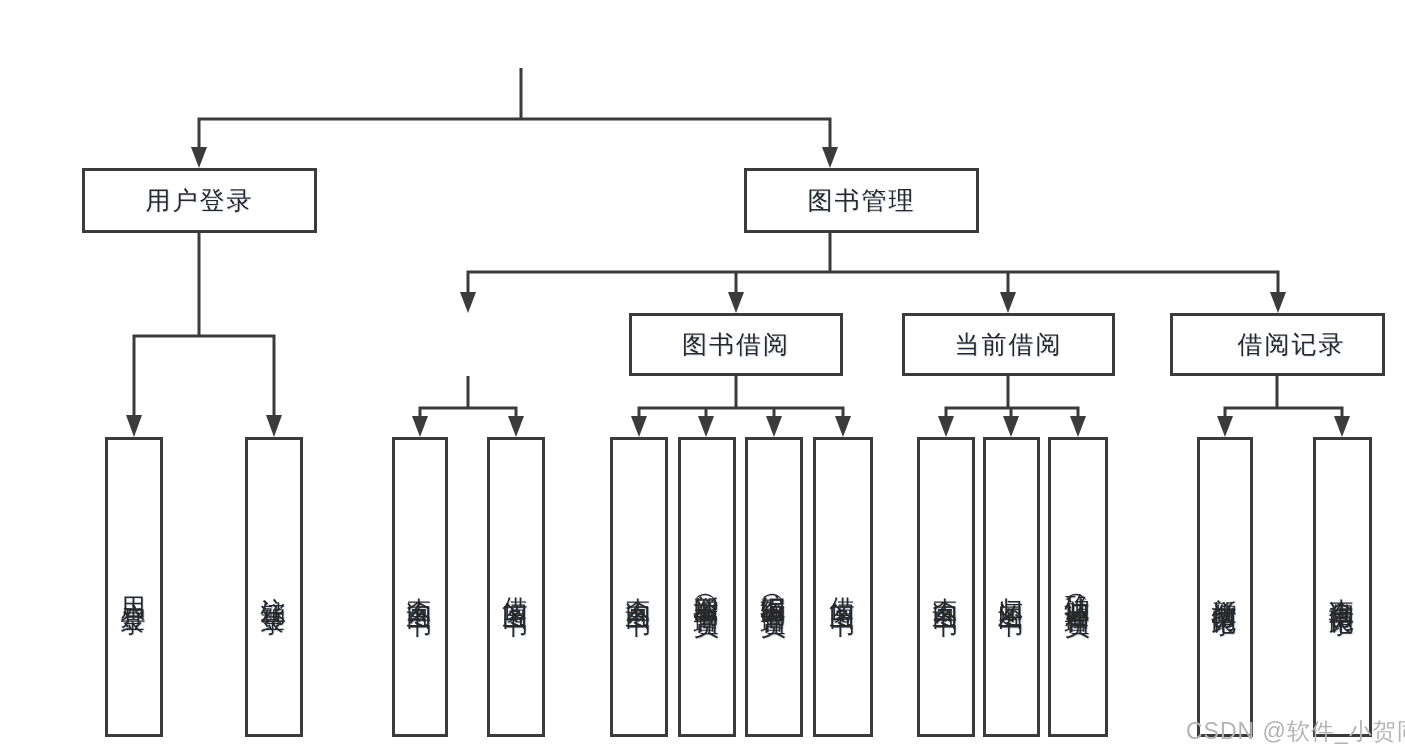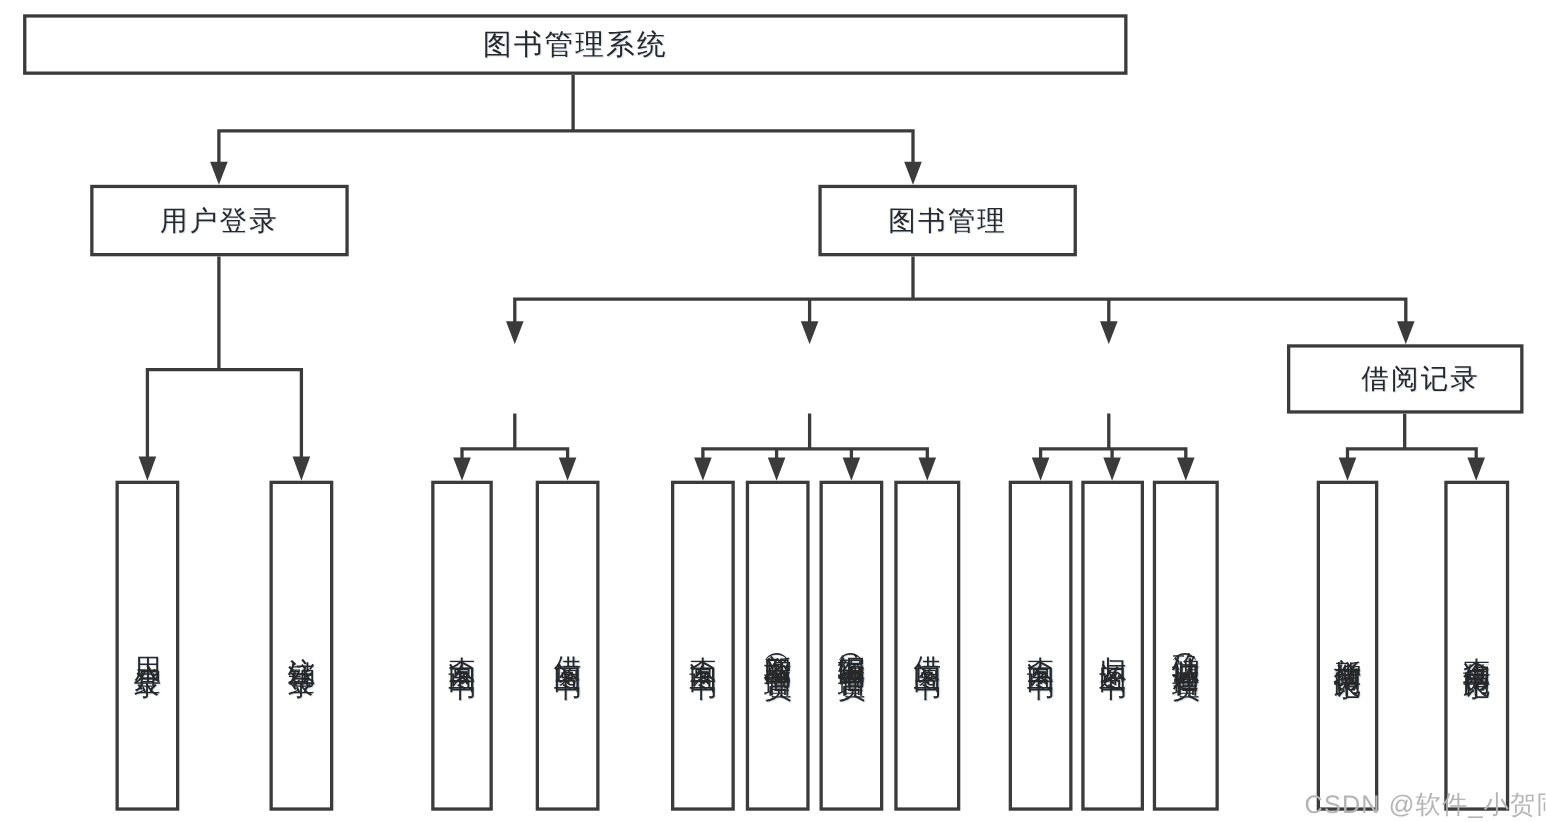--- a/index.html
+++ b/index.html
@@ -67,31 +67,34 @@
       <polygon points="766,416 782,416 774,437"></polygon>
       <polygon points="835,416 851,416 843,437"></polygon>
       <polygon points="938,416 954,416 946,437"></polygon>
       <polygon points="1003,416 1019,416 1011,437"></polygon>
       <polygon points="1070,416 1086,416 1078,437"></polygon>
       <polygon points="1217,416 1233,416 1225,437"></polygon>
       <polygon points="1334,416 1350,416 1342,437"></polygon>
     </g>
   </svg>
 
-  <div class="box" style="left:21px;top:13px;width:1004px;height:55px;">
-    <span class="h-label root-label">图书管理系统</span>
-  </div>
 
   <div class="box" style="left:82px;top:168px;width:235px;height:65px;">
     <span class="h-label">用户登录</span>
   </div>
   <div class="box" style="left:712px;top:168px;width:235px;height:65px;margin-left:32px;">
     <span class="h-label">图书管理</span>
   </div>
 
+  <div class="box" style="left:629px;top:313px;width:214px;height:63px;">
+    <span class="h-label">图书借阅</span>
+  </div>
+  <div class="box" style="left:902px;top:313px;width:213px;height:63px;">
+    <span class="h-label">当前借阅</span>
+  </div>
   <div class="box" style="left:1170px;top:313px;width:215px;height:63px;padding-left:28px;">
     <span class="h-label">借阅记录</span>
   </div>
 
   <div class="box" style="left:105px;top:437px;width:58px;height:300px;">
     <span class="v-label">用户登录</span>
   </div>
   <div class="box" style="left:245px;top:437px;width:58px;height:300px;">
     <span class="v-label">注销登录</span>
   </div>

